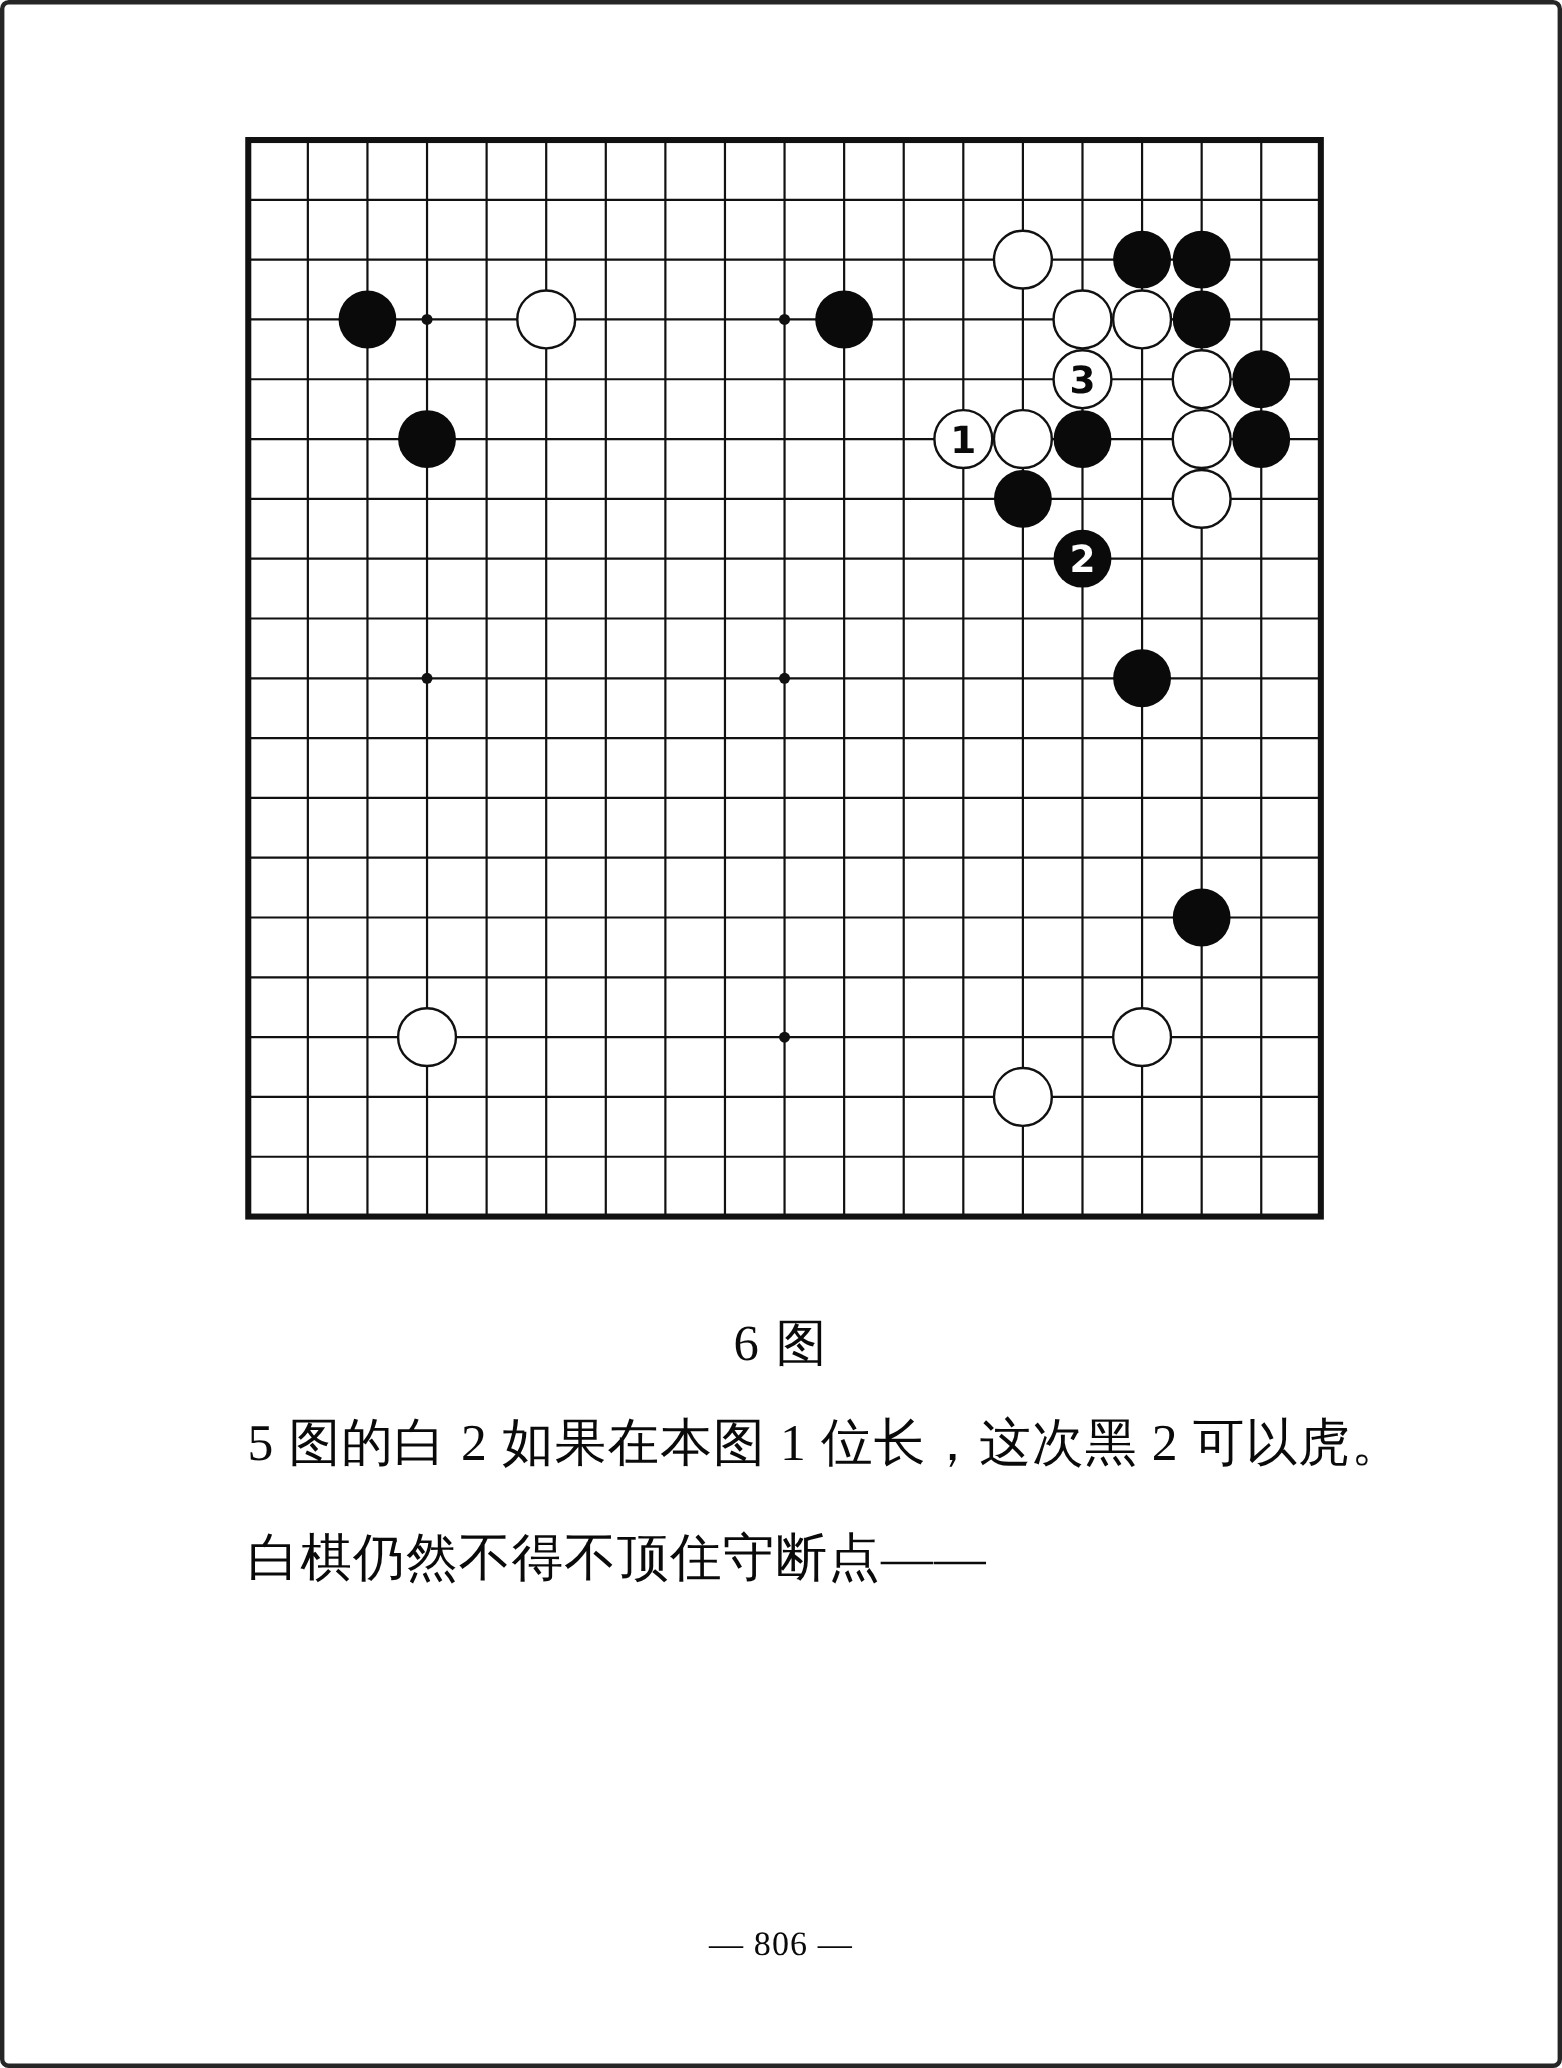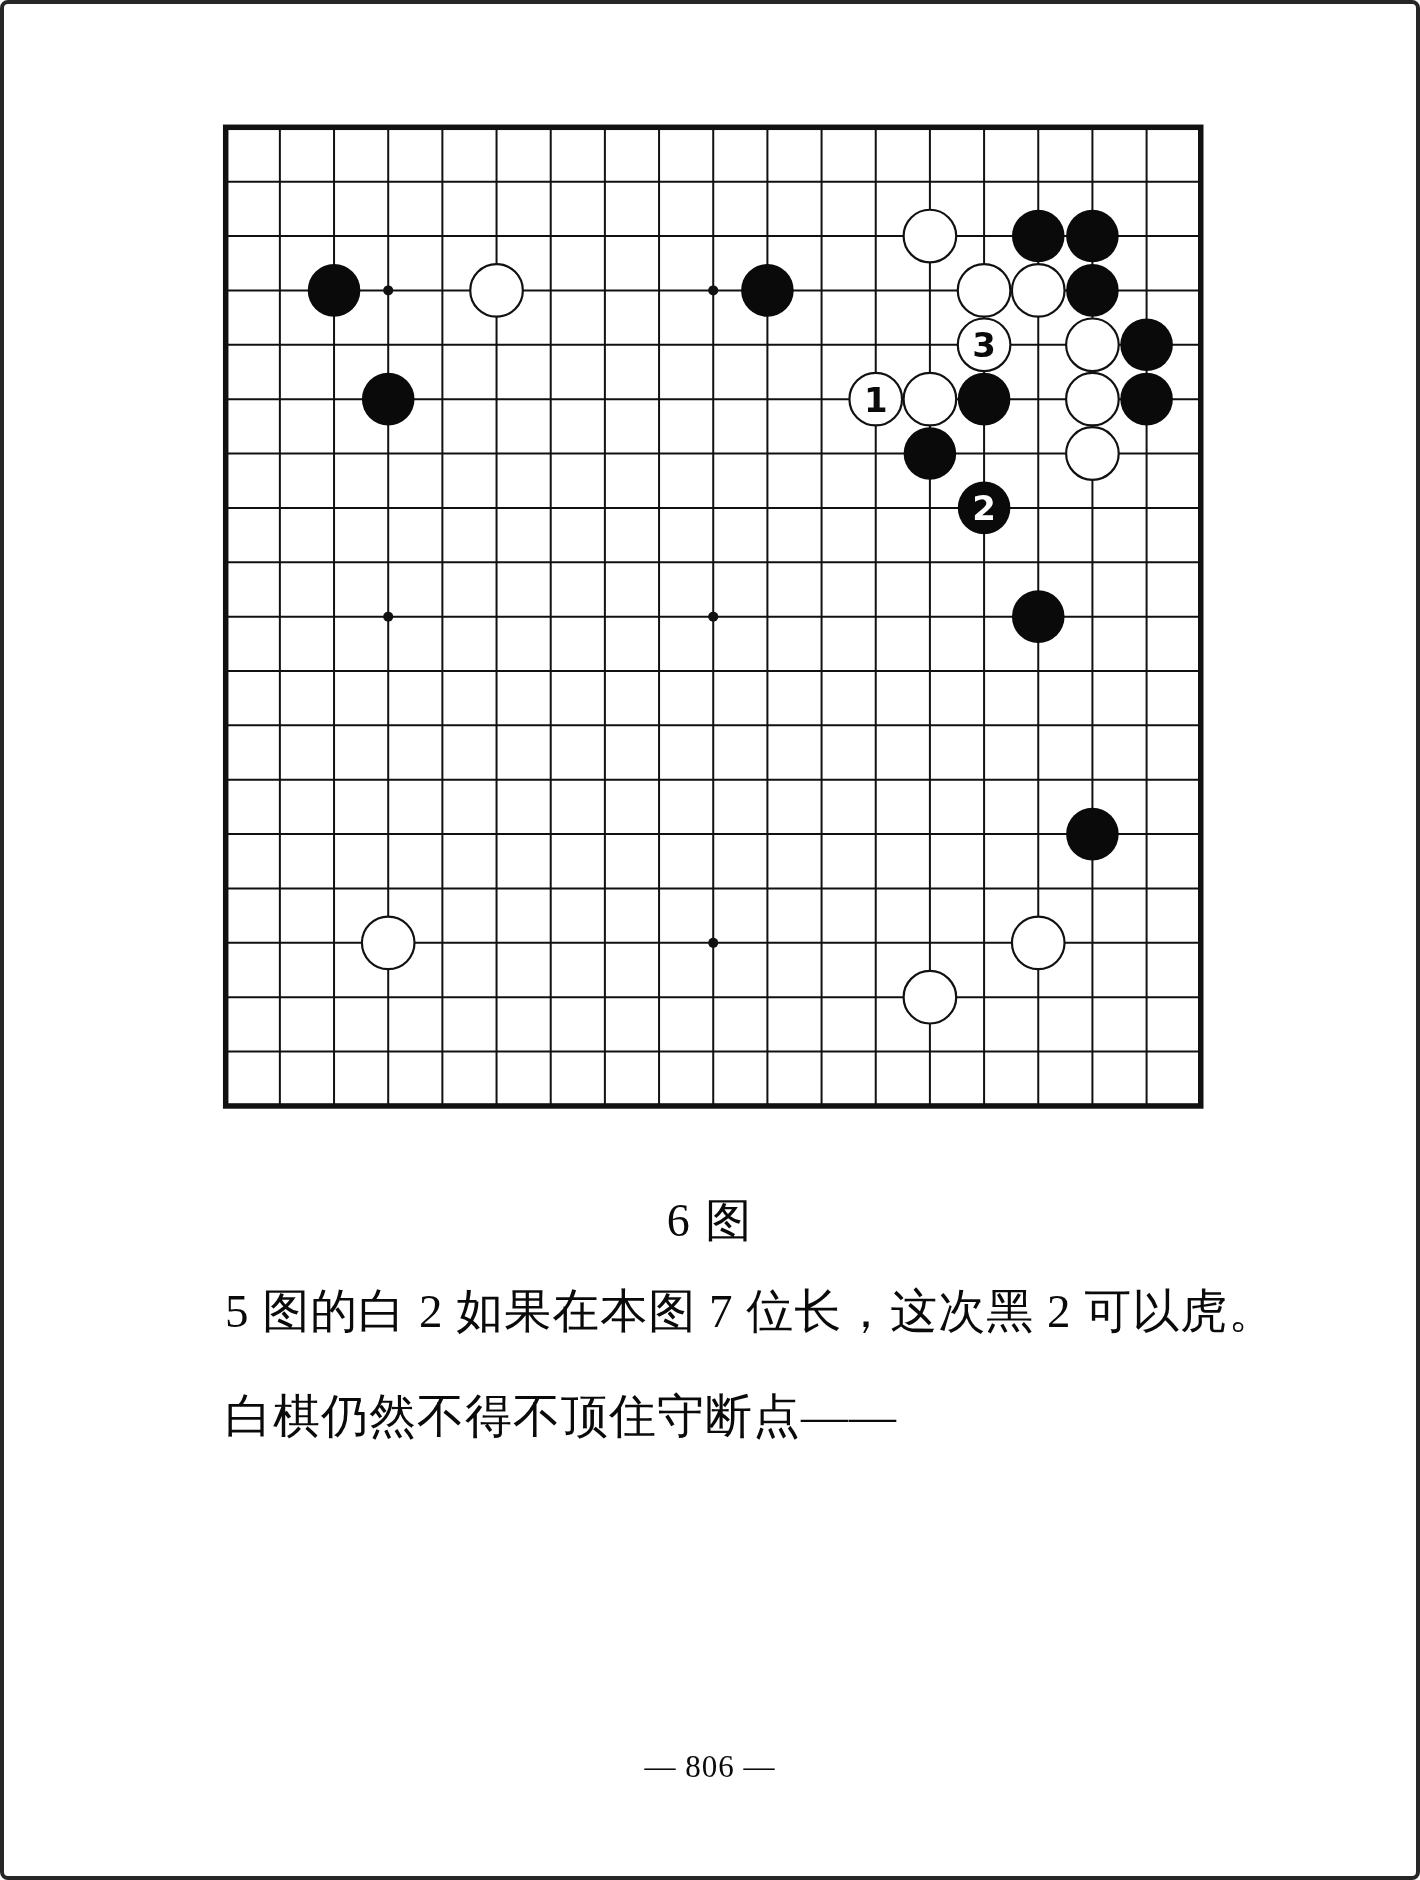--- a/index.html
+++ b/index.html
@@ -129,16 +129,16 @@
       <circle cx="844.2500000000001" cy="520.63" r="26.3" fill="#0a0a0a" stroke="#111111" stroke-width="0"></circle>
       <circle cx="898.4200000000001" cy="738.1099999999999" r="26.3" fill="#0a0a0a" stroke="#111111" stroke-width="0"></circle>
       <circle cx="194.20999999999998" cy="846.8499999999999" r="26.3" fill="#ffffff" stroke="#111111" stroke-width="2.2"></circle>
       <circle cx="844.2500000000001" cy="846.8499999999999" r="26.3" fill="#ffffff" stroke="#111111" stroke-width="2.2"></circle>
       <circle cx="735.9100000000001" cy="901.2199999999999" r="26.3" fill="#ffffff" stroke="#111111" stroke-width="2.2"></circle>
     </svg>
 </div>
 
 <div class="caption">6 图</div>
 
-<div class="para-line l1">5 图的白 2 如果在本图 7 位长，这次黑 2 可以虎。</div>
+<div class="para-line l1">5 图的白 2 如果在本图 1 位长，这次黑 2 可以虎。</div>
 <div class="para-line l2">白棋仍然不得不顶住守断点——</div>
 
 <div class="page-number">— 806 —</div>
 
 </body></html>

